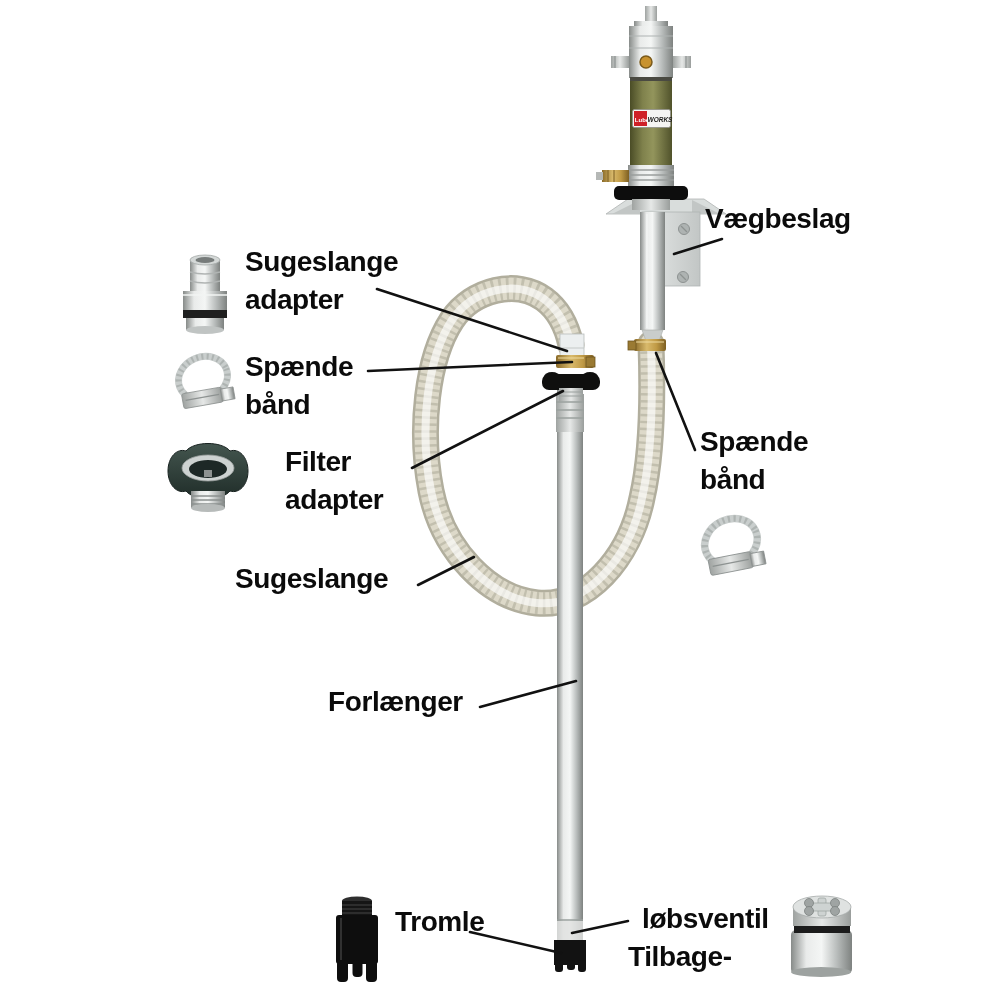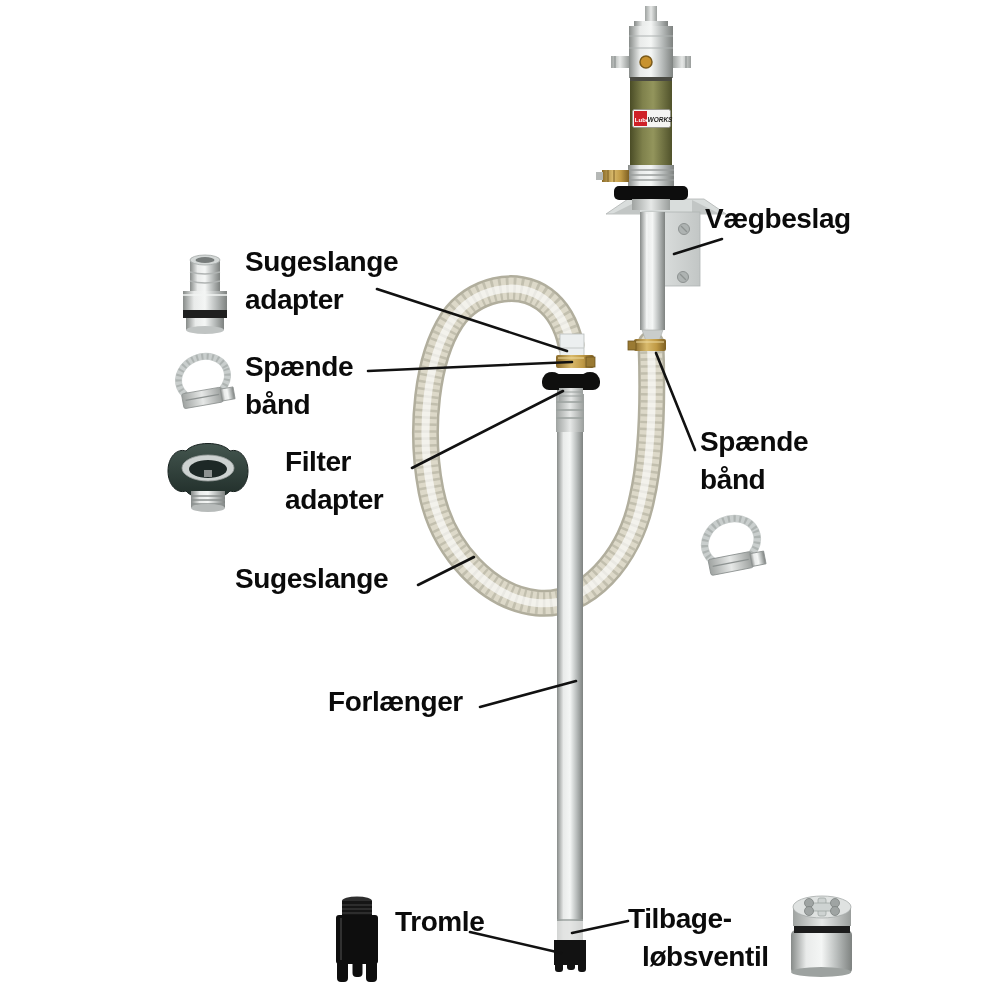--- a/index.html
+++ b/index.html
@@ -258,17 +258,17 @@
   <span>Spænde</span>
   <span>bånd</span>
 </div>
 <div class="label" style="left:328px;top:683px;">
   <span>Forlænger</span>
 </div>
 <div class="label" style="left:395px;top:903px;">
   <span>Tromle</span>
 </div>
 <div class="label" style="left:628px;top:900px;">
+  <span style="padding-left:14px;">løbsventil</span>
   <span>Tilbage-</span>
-  <span style="padding-left:14px;">løbsventil</span>
 </div>
 
 </div>
 
 </body></html>

